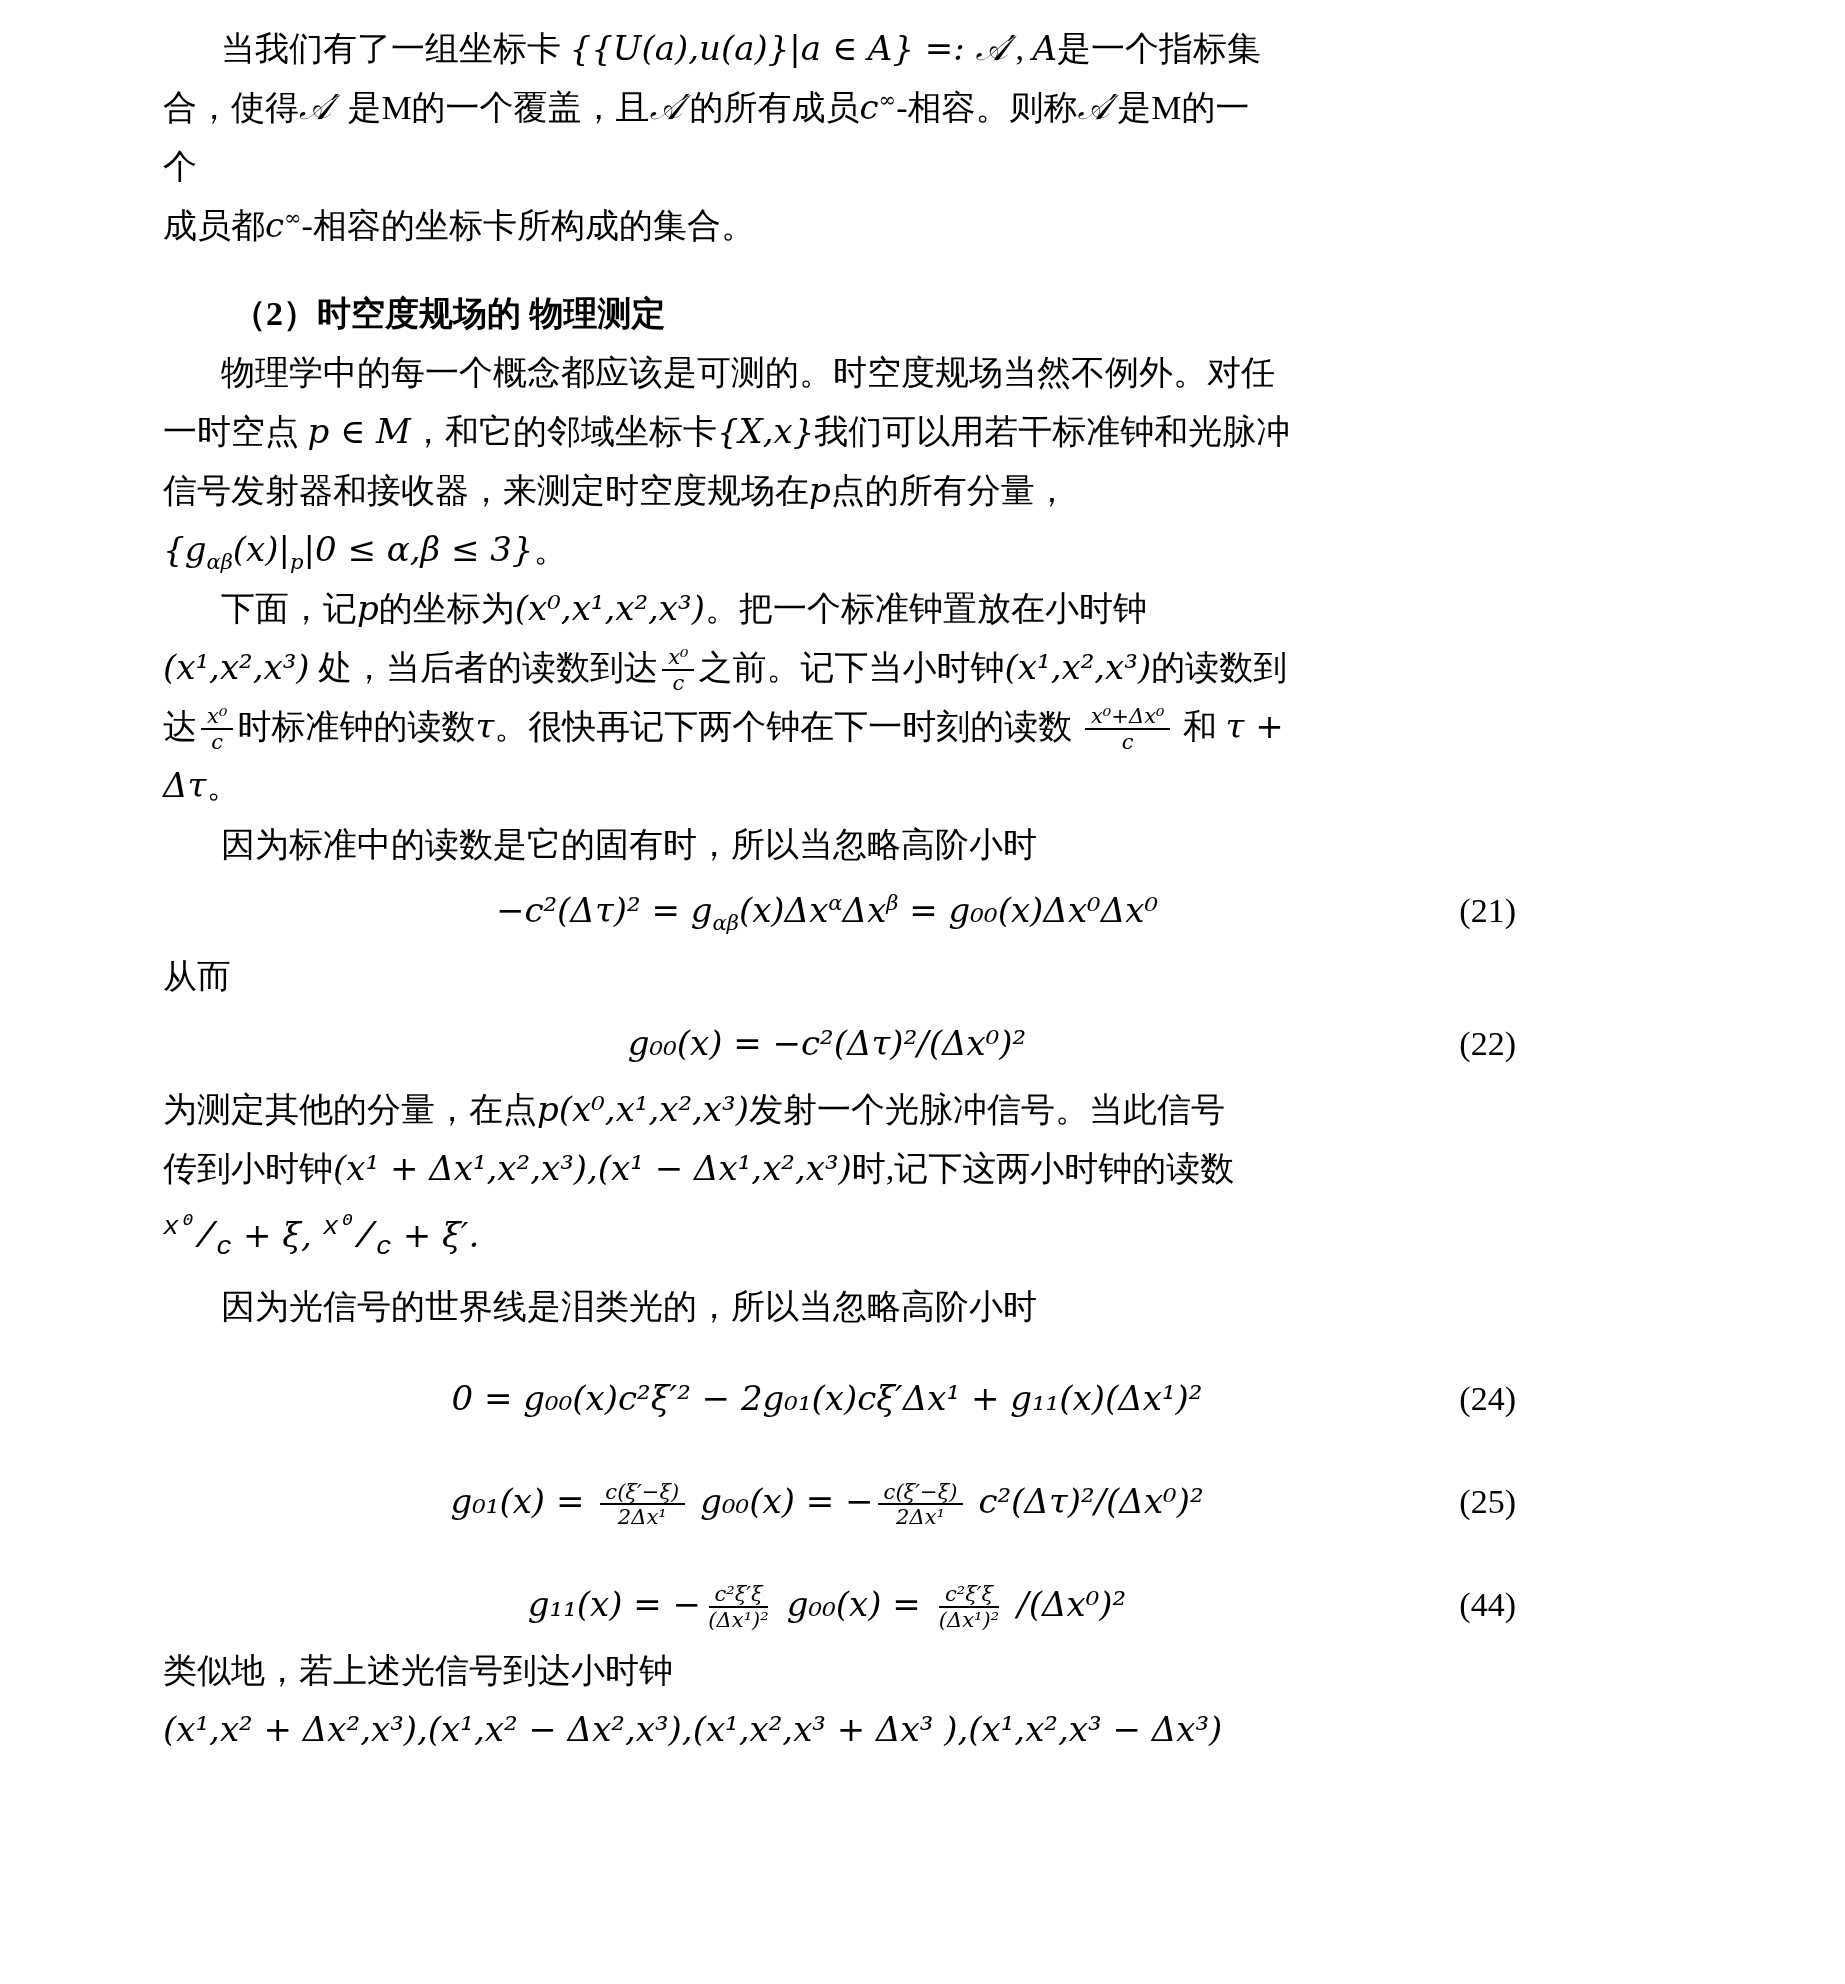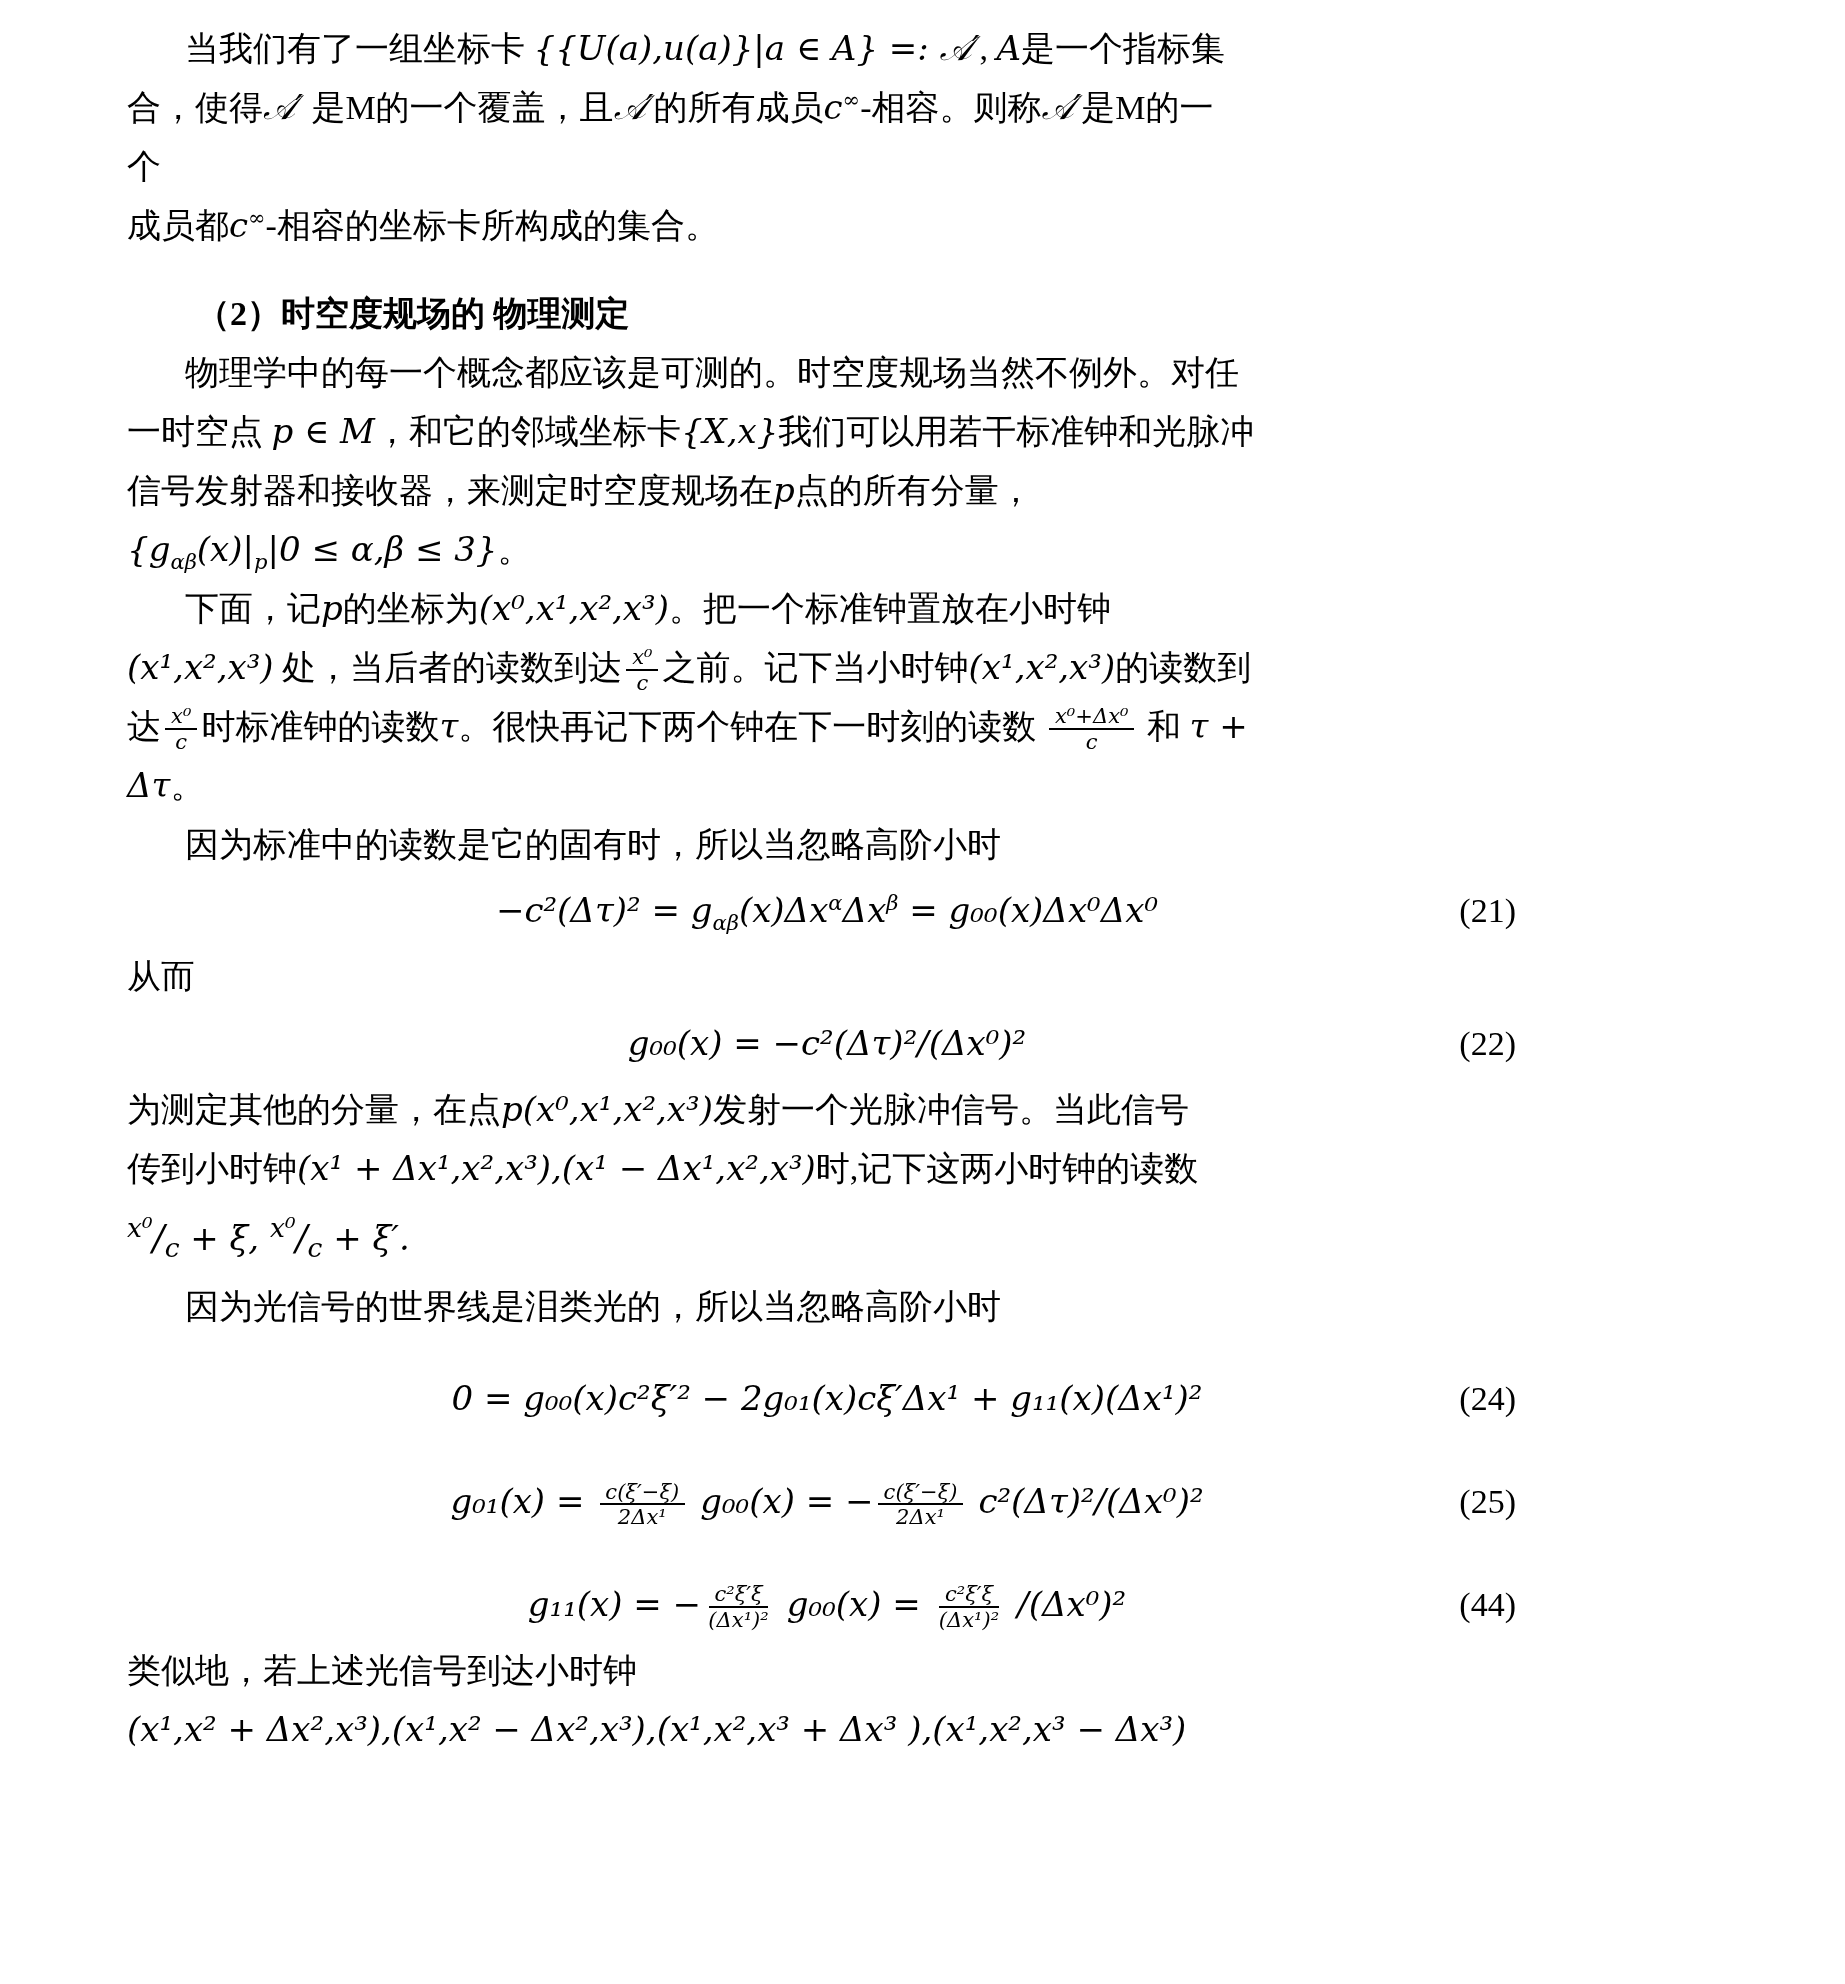--- a/index.html
+++ b/index.html
@@ -5,34 +5,34 @@
   html,body{margin:0;padding:0;background:#ffffff;}
   body{width:1845px;height:1985px;overflow:hidden;color:#000;}
   .page{
     box-sizing:border-box;
     width:1845px;height:1985px;
     padding:19px 101px 0 127px;
     font-family:"Liberation Serif","DejaVu Serif",serif;
     font-size:34px;
     line-height:59px;
   }
-  .line{white-space:nowrap;}
+  .line{white-space:nowrap;margin-left:36px;}
   .ind{text-indent:58px;}
   .ind2{text-indent:69px;font-weight:bold;}
   .math{font-family:"DejaVu Serif","Liberation Serif",serif;font-style:italic;}
   sup{font-size:0.62em;vertical-align:super;line-height:0;}
   sub{font-size:0.62em;vertical-align:sub;line-height:0;}
   .frac{
     display:inline-flex;flex-direction:column;align-items:center;
     vertical-align:middle;font-size:0.62em;line-height:1.12;
     text-align:center;margin:0 4.3px;
   }
   .fnum{border-bottom:2.9px solid #000;padding:0 5.8px;}
   .fden{padding:0 2.9px;}
-  .bfrac{display:inline-block;}
+  .bfrac{display:inline-block;font-family:Liberation Mono, monospace;}
   .bn{font-size:0.78em;vertical-align:0.5em;}
   .bs{font-size:1.05em;}
   .bd{font-size:0.78em;vertical-align:-0.25em;}
   .eq{position:relative;width:1400px;text-align:center;margin:7.2px 0;}
   .eqnum{position:absolute;right:11px;bottom:0;font-style:normal;}
   .gap{width:100%;}
 </style>
 </head>
 <body>
 

